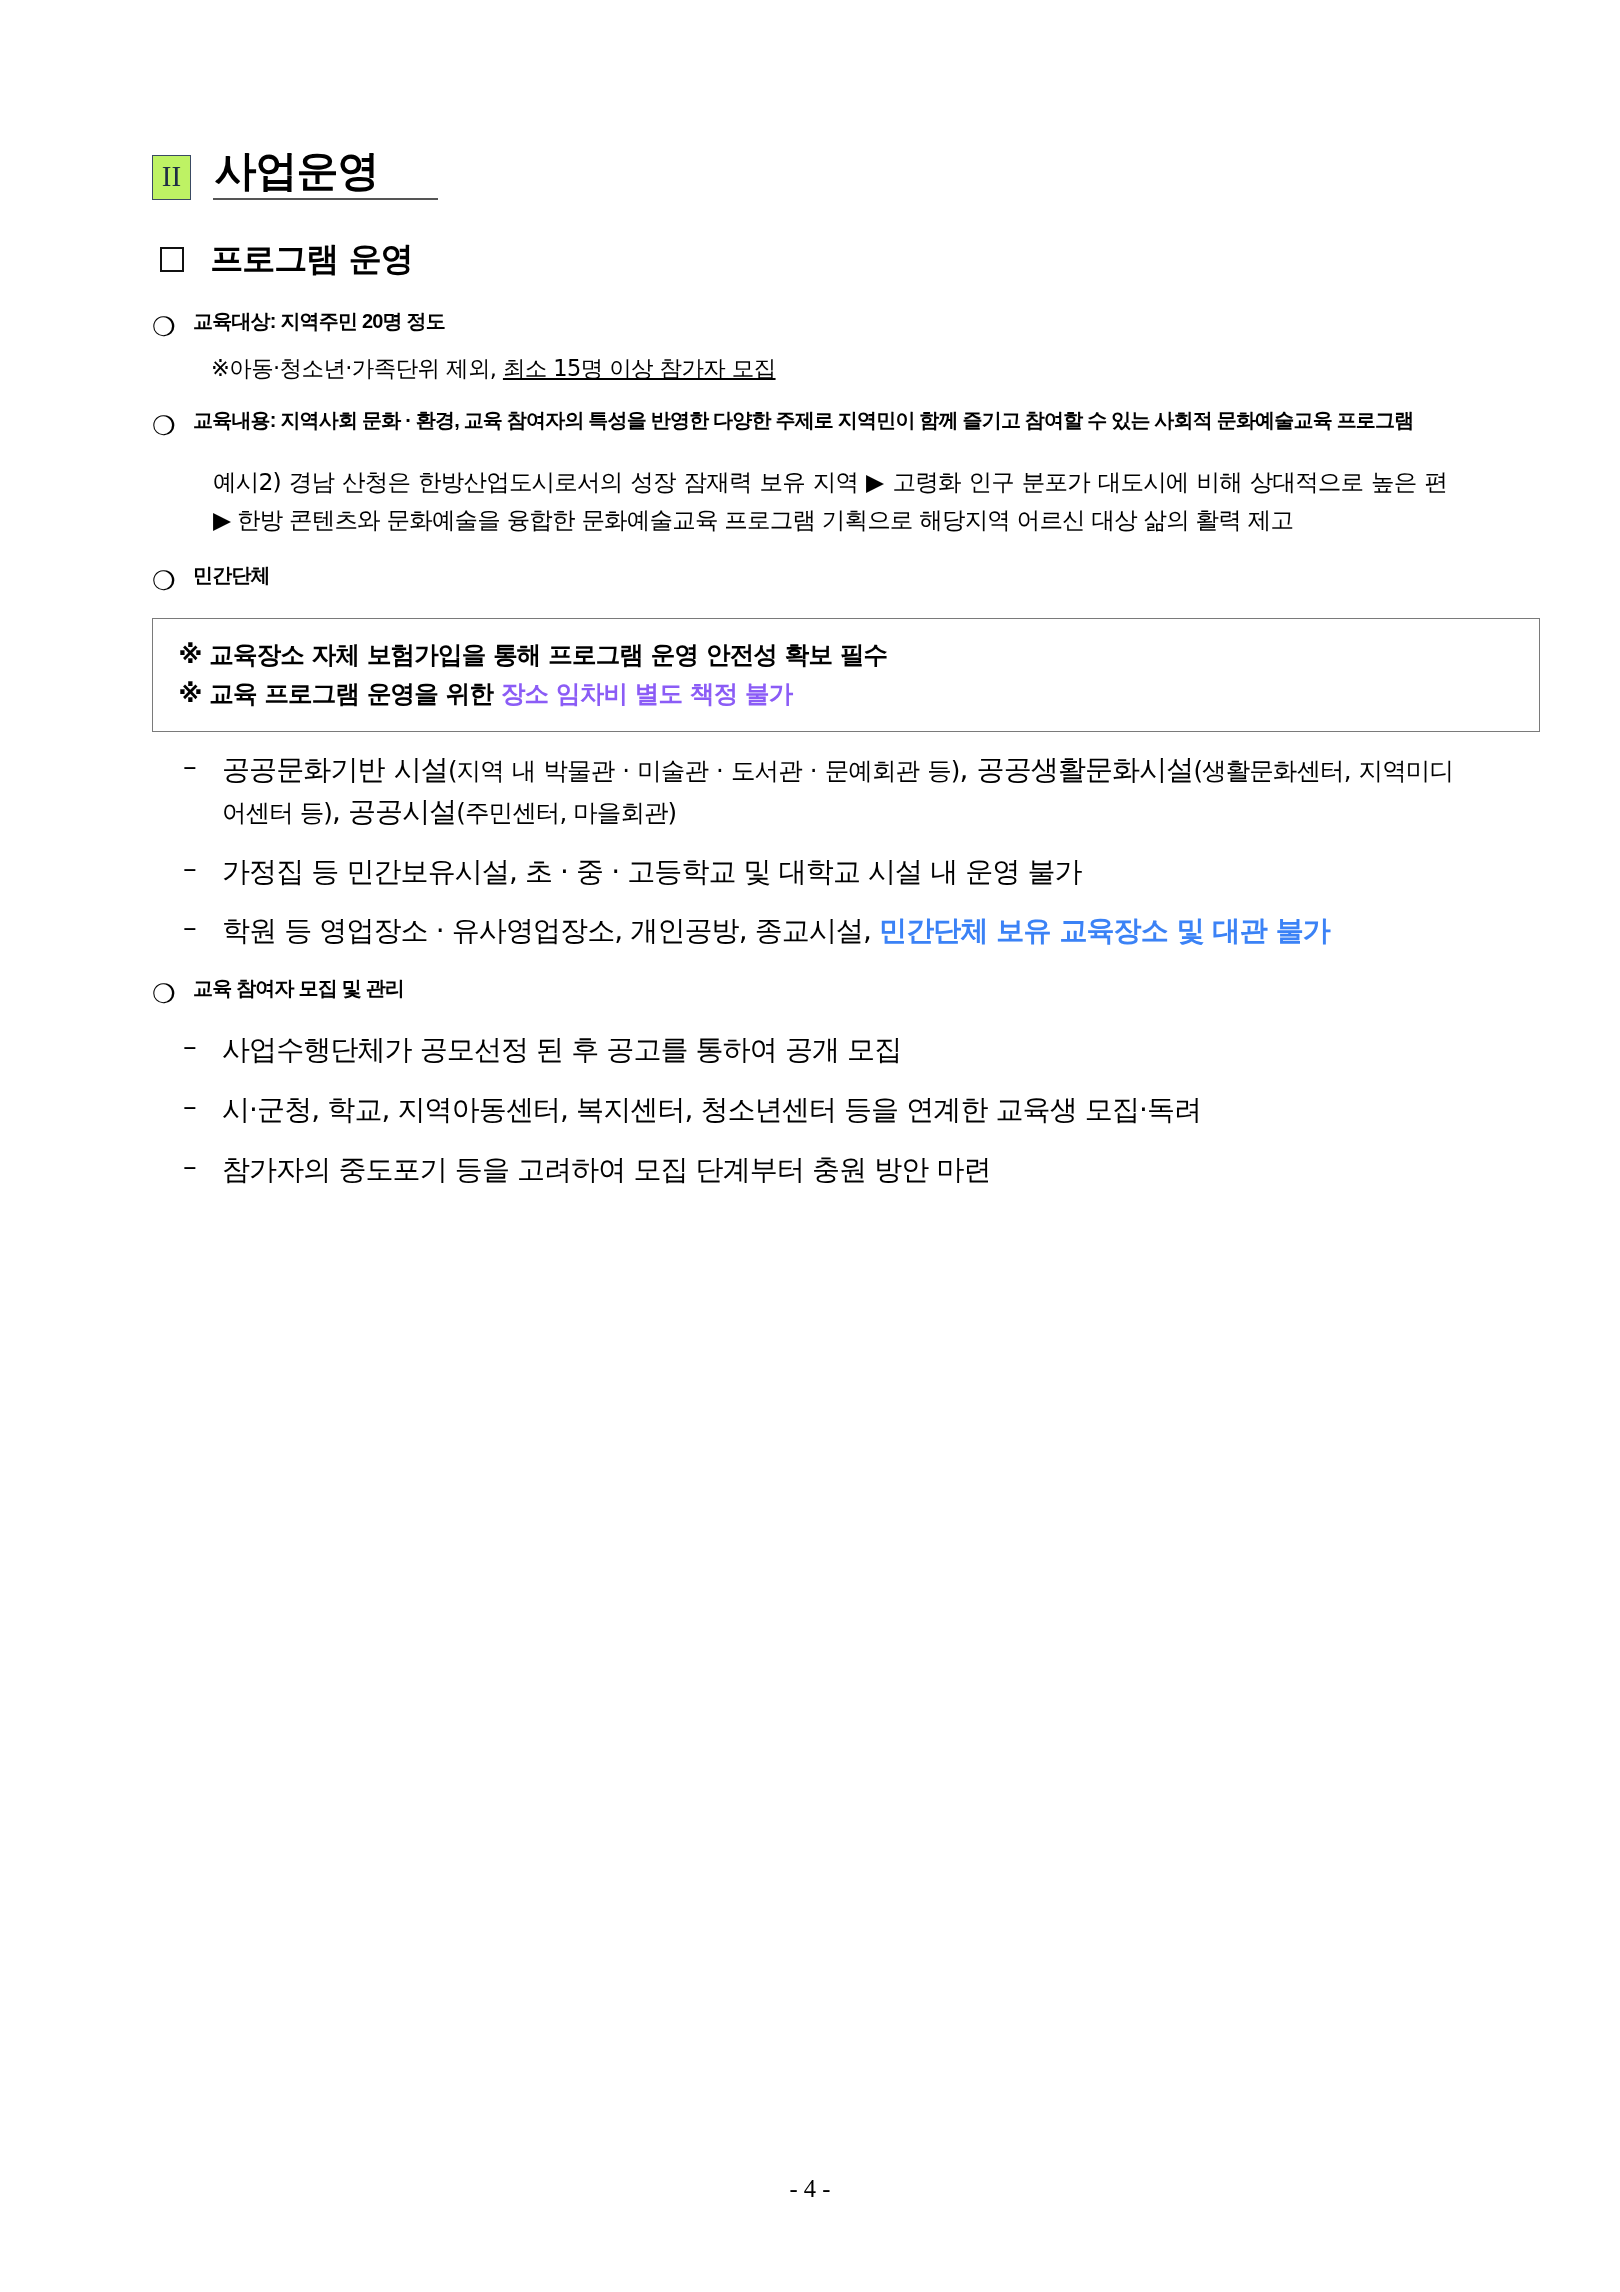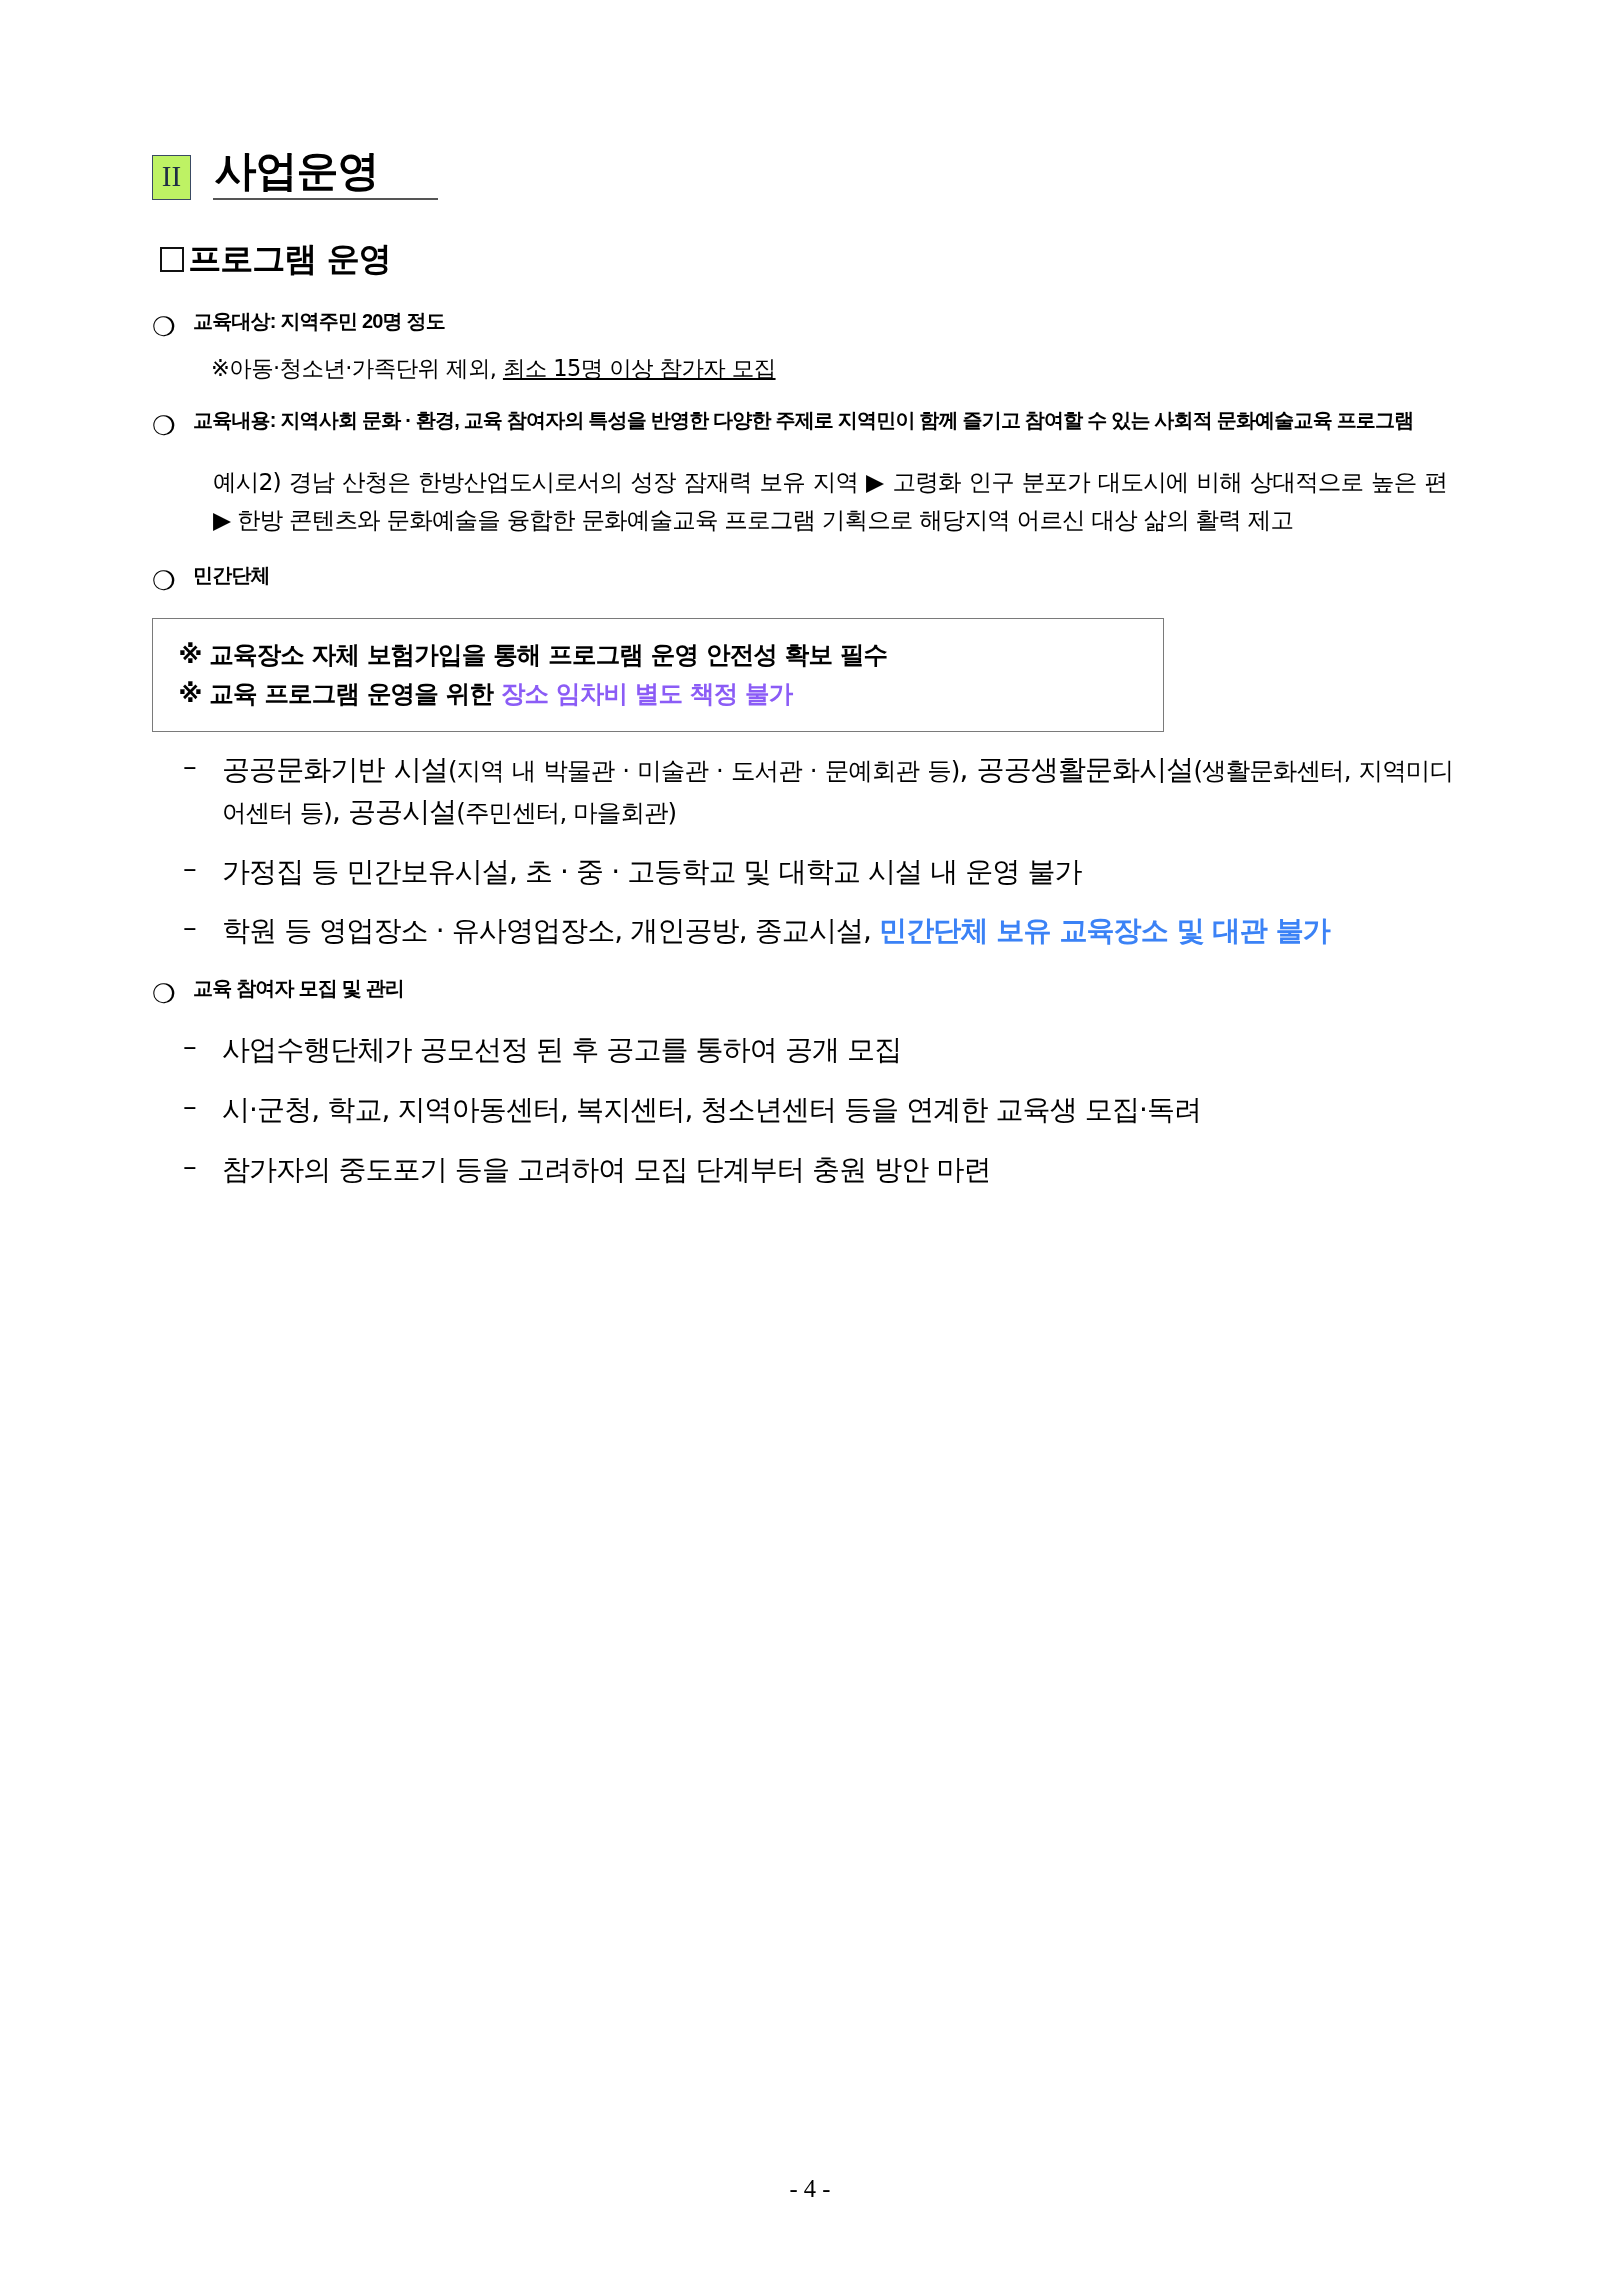--- a/index.html
+++ b/index.html
@@ -47,21 +47,21 @@
     letter-spacing: -1px;
     border-bottom: 2.5px solid #555;
     padding: 0 59px 3.9px 2px;
     line-height: 1.12;
   }
 
   
   .section-head {
     display: flex;
     align-items: center;
-    gap: 4px;
+    gap: 26px;
     margin: 37px 0 25.5px 7.8px;
     text-align: center;
   }
   .sq {
     width: 24.5px;
     height: 24.5px;
     border: 2.9px solid #111;
     display: inline-block;
     box-sizing: border-box;
   }
@@ -117,21 +117,21 @@
     text-align: justify;
     text-justify: inter-character;
     padding-right: 5.9px;
   }
 
   
   .box {
     border: 1.5px solid #7a7a7a;
     margin: 19.6px 0 0 0;
     padding: 15.7px 25.5px 17.6px 25.5px;
-    width: 1012px;
+    width: 1388px;
     box-sizing: border-box;
   }
   .box-line {
     font-family: "DejaVu Sans", sans-serif;
     font-weight: bold;
     font-size: 24.5px;
     line-height: 1.6;
     letter-spacing: -0.8px;
   }
   .red { color: #8b5cf6; margin-top: 46px; }

